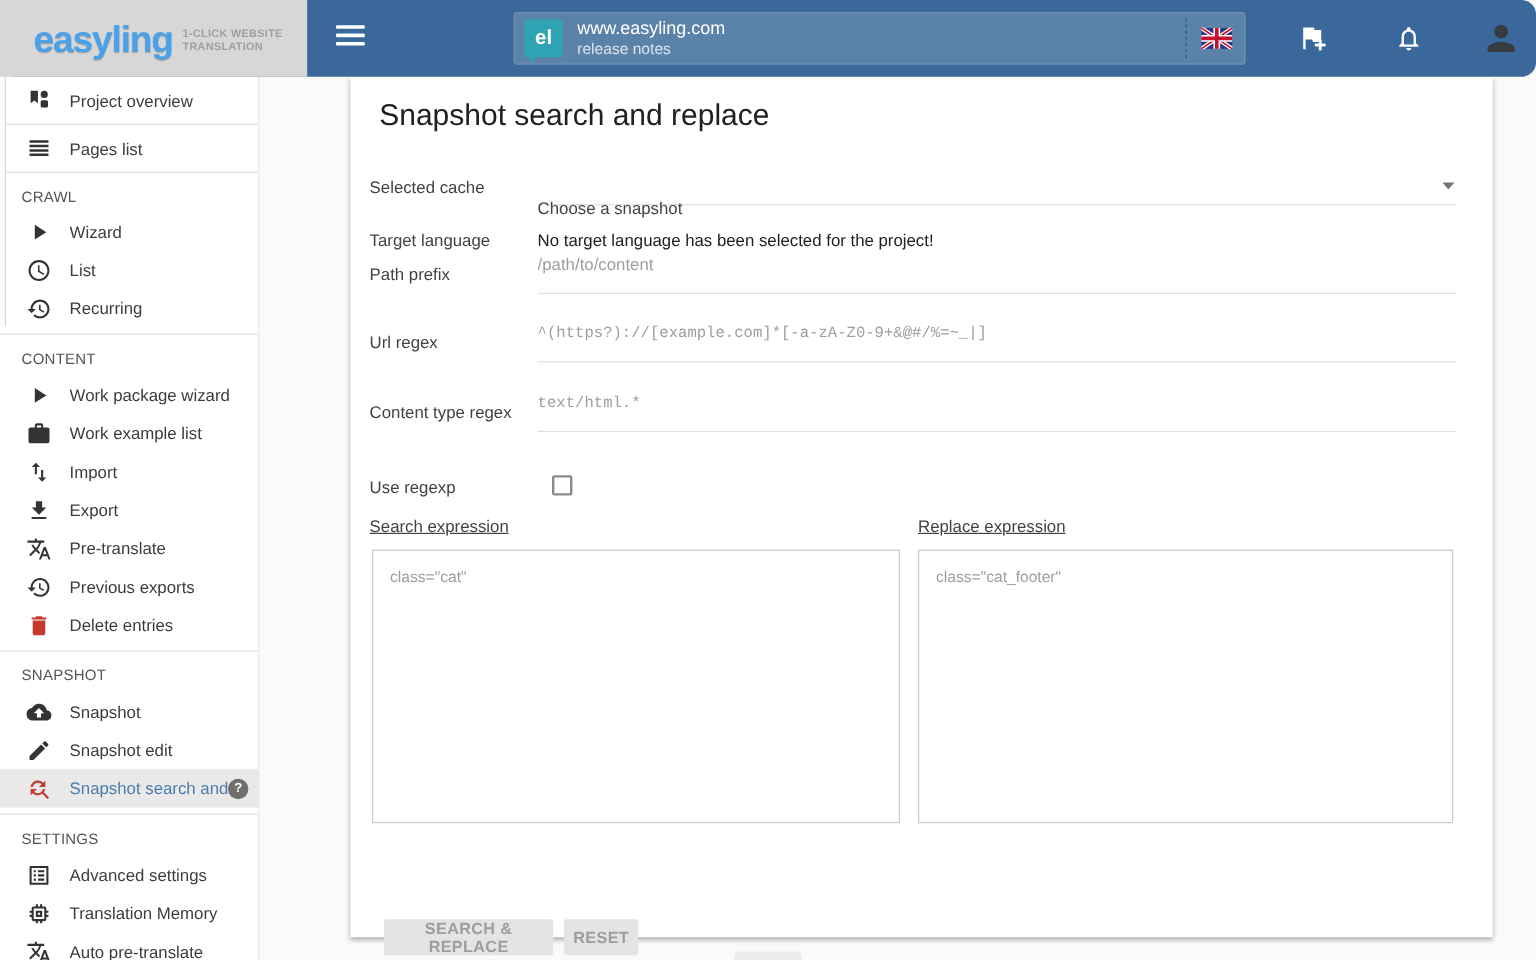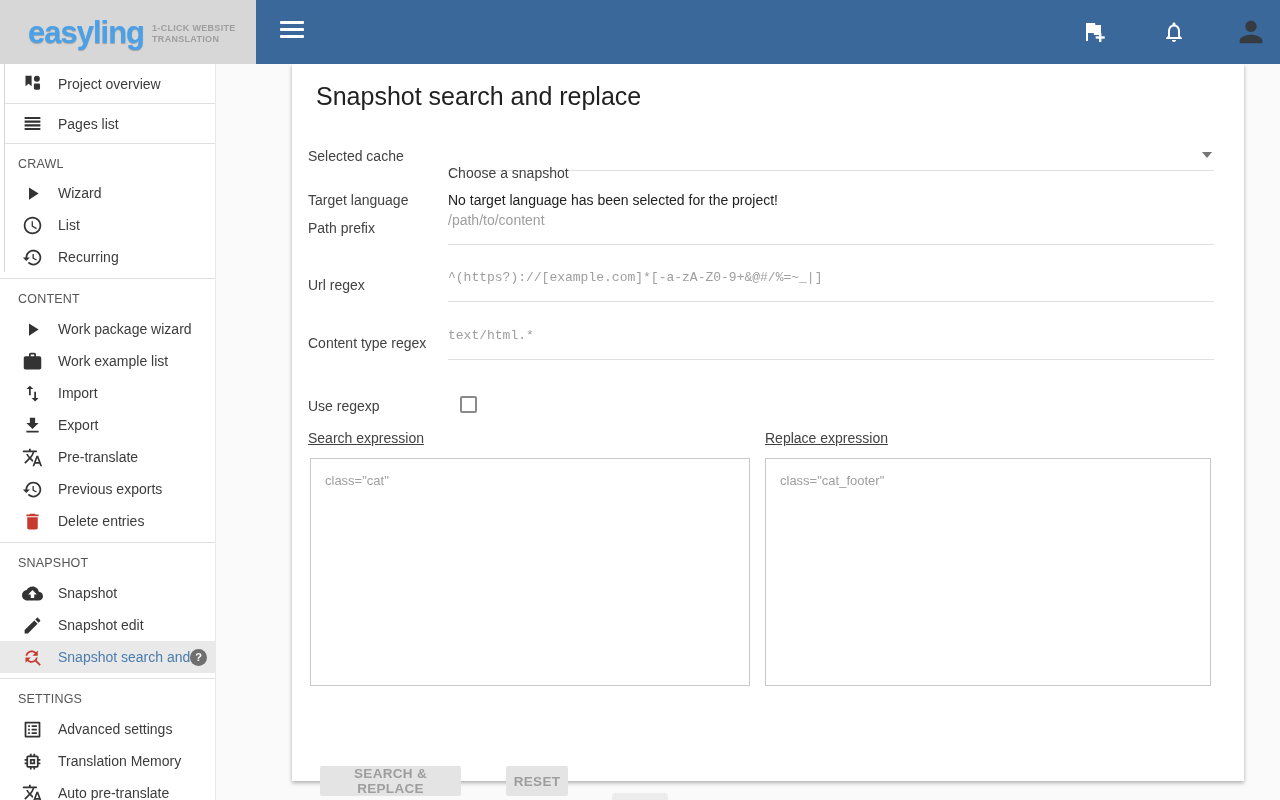--- a/index.html
+++ b/index.html
@@ -1,20 +1,20 @@
 <!DOCTYPE html>
 <html><head>
 <meta charset="utf-8">
 <style>
   * { margin:0; padding:0; box-sizing:border-box; }
   html,body { width:1280px; height:800px; overflow:hidden; }
   body { font-family:"Liberation Sans", sans-serif; background:#fafafa; position:relative; }
 
   
-  .header { position:absolute; top:0; left:0; width:1280px; height:64px; background:#3a689b; z-index:30; }
+  .header { position:absolute; top:0; left:0; width:1280px; height:64px; background:#3a689b; z-index:30;border-radius:12px; }
   .brand { position:absolute; top:0; left:0; width:256px; height:64px; background:#d7d7d7;
            display:flex; align-items:center; padding-left:28px; }
   .brand-logo { font-size:31px; font-weight:bold; color:#4ba1e8; letter-spacing:-1px;
                 text-shadow:0 1px 1px rgba(0,0,0,.25); line-height:1; }
   .brand-tagline { margin-left:8px; margin-top:4px; font-size:9px; font-weight:bold; color:#9e9e9e;
                    letter-spacing:.3px; line-height:1.25; }
   .menu-btn { position:absolute; left:280px; top:21px; width:24px; height:22px; cursor:pointer; }
   .menu-btn span { display:block; width:24px; height:3px; background:#fff; margin-bottom:4px; border-radius:1px; }
 
   .proj-box { position:absolute; left:428px; top:10px; width:610px; height:44px;
@@ -99,20 +99,35 @@
       <div>1-CLICK WEBSITE</div>
       <div>TRANSLATION</div>
     </div>
   </div>
   <div class="menu-btn">
       <span></span>
       <span></span>
       <span></span>
     </div>
 
+  <div class="proj-box">
+    <div class="el-badge">el</div>
+    <div class="proj-text">
+      <div class="proj-domain">www.easyling.com</div>
+      <div class="proj-sub">release notes</div>
+    </div>
+    <div class="proj-sep"></div>
+    <svg viewBox="0 0 60 40" width="26" height="18" style="flex:0 0 auto;">
+      <rect width="60" height="40" fill="#2a3780"></rect>
+      <path d="M0 0 L60 40 M60 0 L0 40" stroke="#ffffff" stroke-width="8"></path>
+      <path d="M0 0 L60 40 M60 0 L0 40" stroke="#c8102e" stroke-width="3"></path>
+      <path d="M30 0 V40 M0 20 H60" stroke="#ffffff" stroke-width="13"></path>
+      <path d="M30 0 V40 M0 20 H60" stroke="#c8102e" stroke-width="7"></path>
+    </svg>
+  </div>
 
   <div class="hdr-icon" style="left:1082px;">
     <svg viewBox="0 0 24 24" fill="currentColor">
       <path d="M13.4 5 13 3H4v18h2v-8h5.6l.4 2h7V5z"></path>
       <rect x="17" y="13" width="2.4" height="9"></rect>
       <rect x="13.7" y="16.3" width="9" height="2.4"></rect>
       <rect x="15.5" y="14.5" width="5.5" height="6" fill="#3a689b" opacity="0"></rect>
     </svg>
   </div>
   <div class="hdr-icon" style="left:1162px;">
@@ -317,16 +332,16 @@
   <div class="f-label" style="top:334px;">Use regexp</div>
   <div class="checkbox"></div>
 
   <div class="exp-label" style="left:16px;">Search expression</div>
   <div class="exp-label" style="left:473px;">Replace expression</div>
 
   <textarea class="exp" style="left: 18px; width: 440px;" placeholder="class=&quot;cat&quot;"></textarea>
   <textarea class="exp" style="left: 473px; width: 446px;" placeholder="class=&quot;cat_footer&quot;"></textarea>
 
   <button class="btn" style="left:28px;  width:141px;">SEARCH &amp; REPLACE</button>
-  <button class="btn" style="left:178px; width:62px;margin-left:36px;">RESET</button>
+  <button class="btn" style="left:178px; width:62px;">RESET</button>
 </div>
 
 <div class="snackbar-peek"></div>
 
 </body></html>

